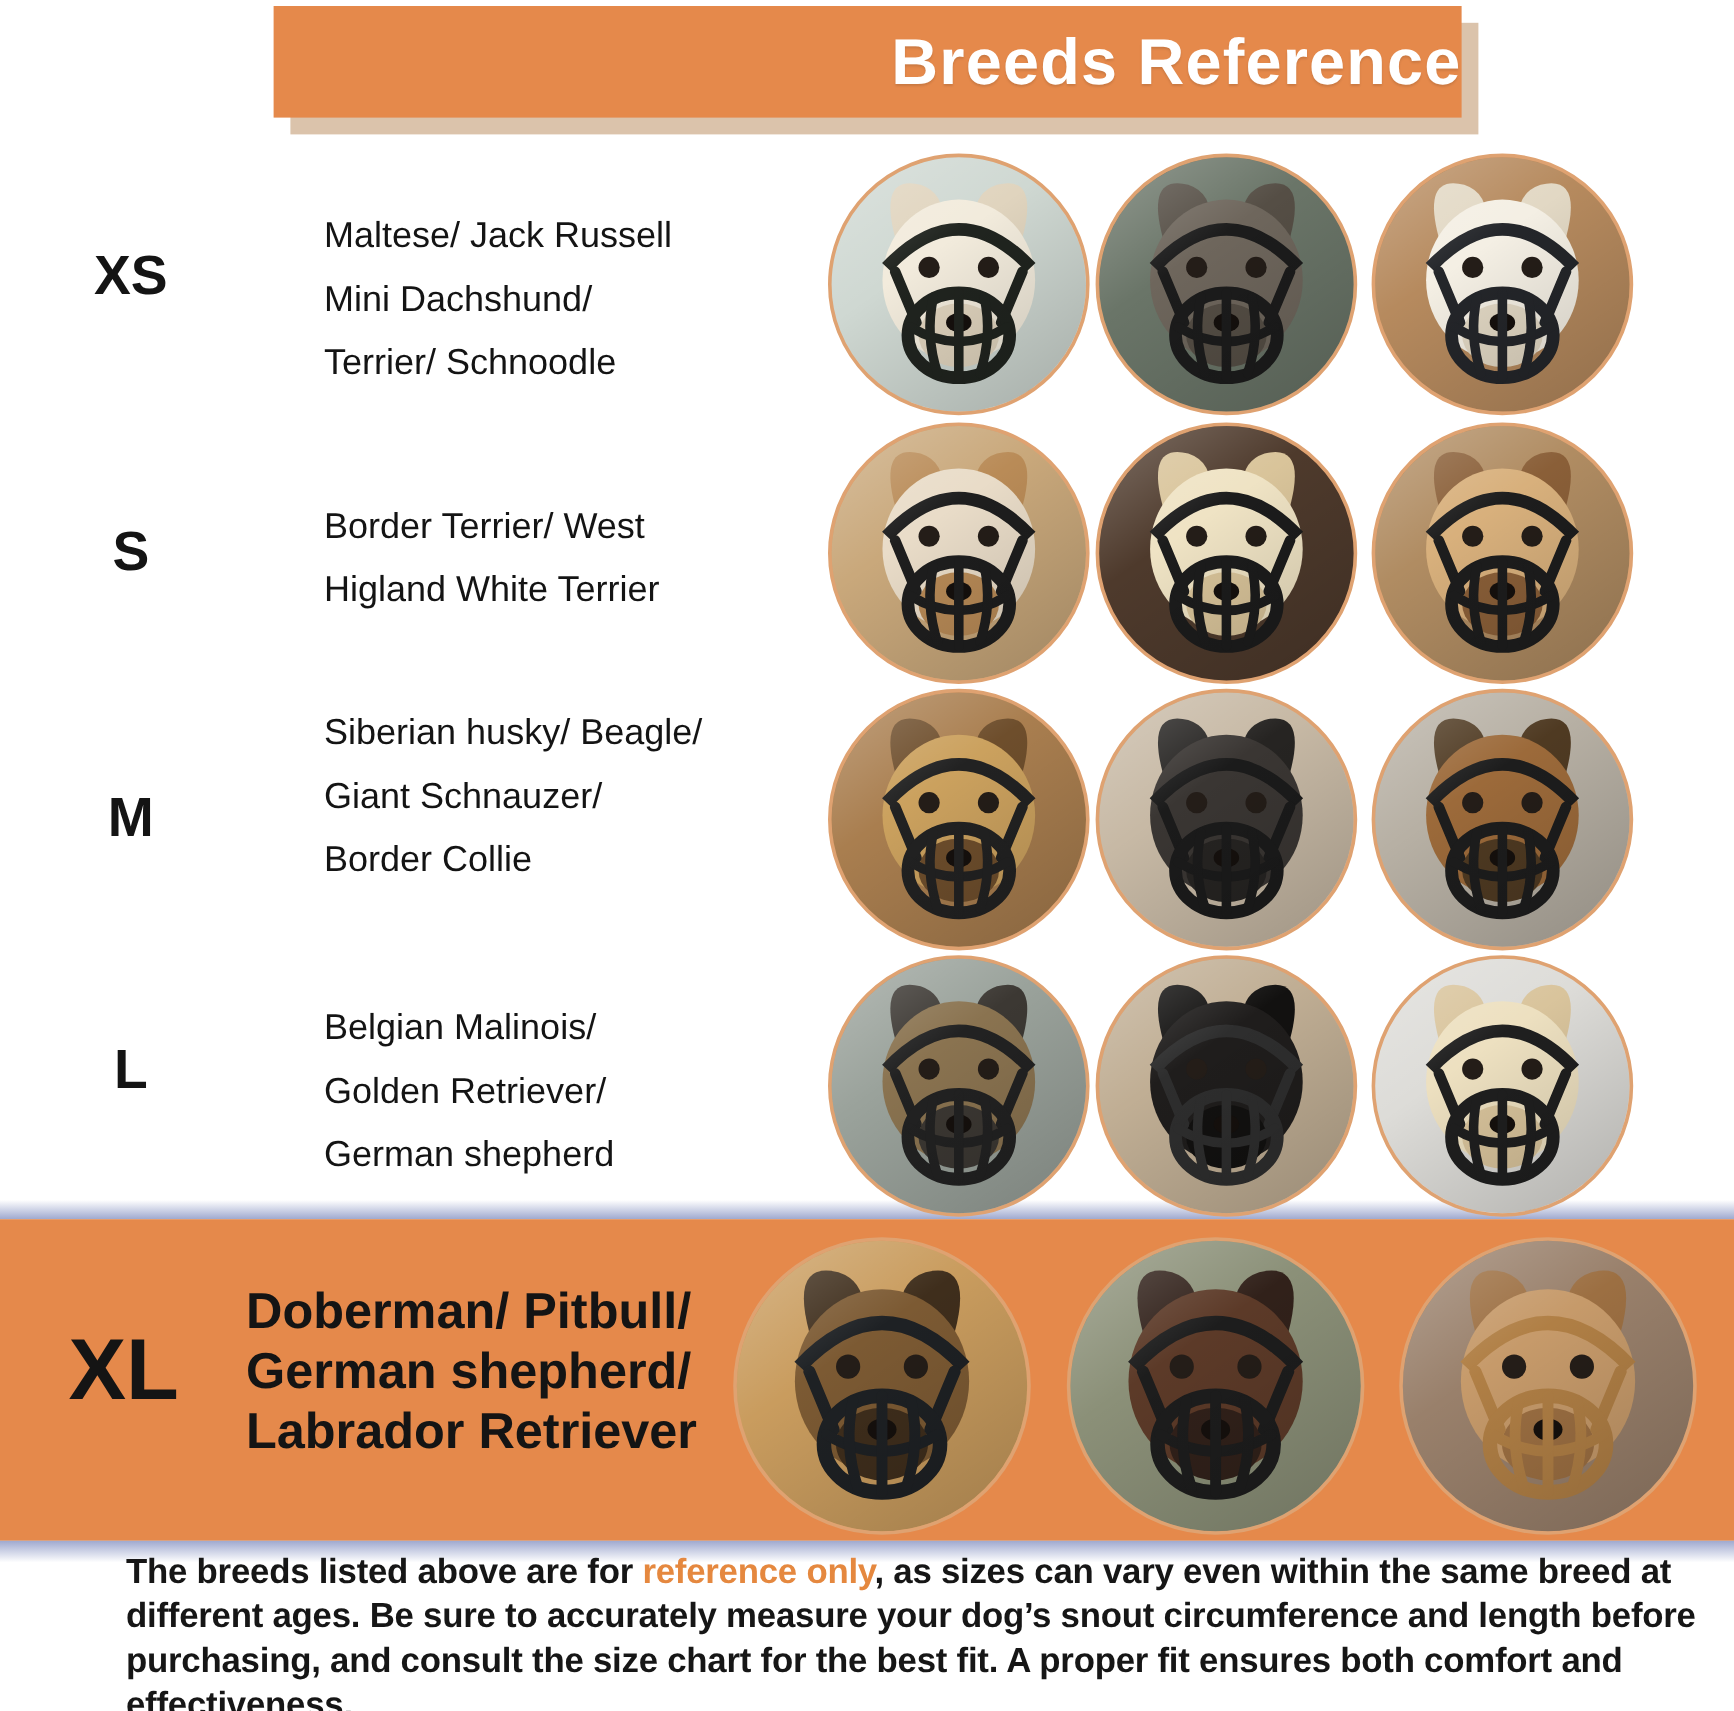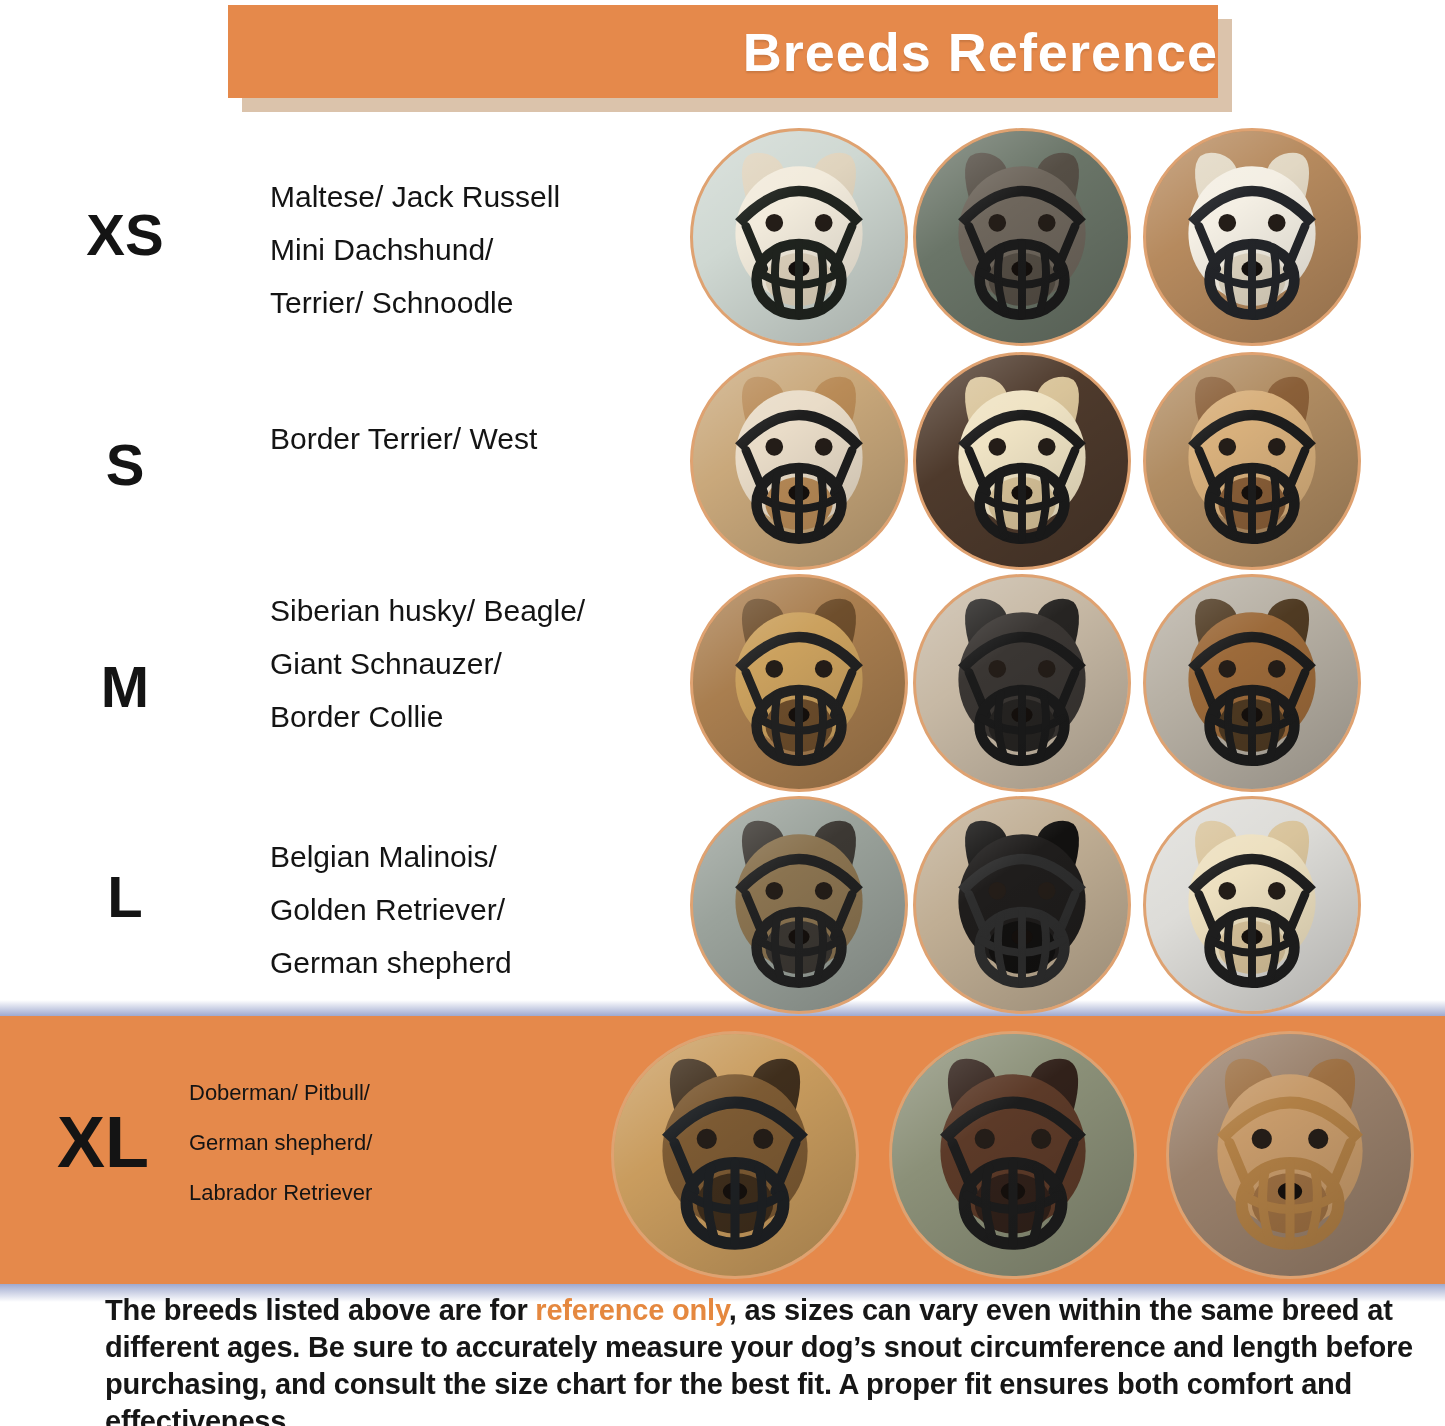--- a/index.html
+++ b/index.html
@@ -33,36 +33,36 @@
     position:absolute; left:0; top:1016px; width:1445px; height:268px;
     background:var(--orange,#E5894B);
   }
   .strip-bottom {
     position:absolute; left:0; top:1284px; width:1445px; height:18px;
     background:linear-gradient(to bottom, var(--edge,#9FA9CF), rgba(255,255,255,0));
   }
 
   
   .size-label {
-    position:absolute; left:60px; width:130px; text-align:center;
-    font-size:58px; font-weight:bold; line-height:1; color:#141414;
+    position:absolute; left:44px; width:130px; text-align:center;
+    font-size:46px; font-weight:bold; line-height:1; color:#141414;
   }
   .lbl-xs { top:206px; }
   .lbl-s  { top:436px; }
   .lbl-m  { top:658px; }
   .lbl-l  { top:868px; }
   .lbl-xl { left:38px; top:1106px; font-size:72px; }
 
   
   .breeds { position:absolute; left:270px; font-size:30px; line-height:53px; color:#141414; }
   .breeds-xs { top:170px; }
   .breeds-s  { top:412px; }
   .breeds-m  { top:584px; }
   .breeds-l  { top:830px; }
-  .breeds-xl { left:189px; top:1068px; font-size:22px; line-height:50px; font-weight:normal; }
+  .breeds-xl { left:205px; top:1068px; font-size:42px; line-height:50px; font-weight:bold; }
 
   
   .photo {
     position:absolute; width:218px; height:218px; border-radius:50%;
     border:3px solid var(--ring,#DFA271);
     background:var(--bg,#c8b89e); overflow:hidden;
   }
   .photo::after {
     content:""; position:absolute; inset:0; border-radius:50%;
     background:linear-gradient(145deg, rgba(255,255,255,0.28), rgba(255,255,255,0) 38%, rgba(0,0,0,0.20));
@@ -136,20 +136,21 @@
   </div>
   <div class="photo r1 c3" title="fluffy white dog wearing black basket muzzle" style="--bg: #B68A5E; --fur: #F4EFE4; --fur_dark: #E2D8C4; --muzzle: #24262A;">
     <svg class="dog" viewBox="0 0 120 120">
         <use href="#dog-head"></use>
       </svg>
   </div>
 
   <div class="size-label lbl-s">S</div>
   <div class="breeds breeds-s">
     <div>Border Terrier/ West</div>
+    <div>Higland White Terrier</div>
   </div>
   <div class="photo r2 c1" title="tan and white terrier wearing black basket muzzle" style="--bg: #C9A87B; --fur: #E9DCC8; --fur_dark: #B98B57; --muzzle: #1E1E1E;">
     <svg class="dog" viewBox="0 0 120 120">
         <use href="#dog-head"></use>
       </svg>
   </div>
   <div class="photo r2 c2" title="yellow labrador wearing black basket muzzle" style="--bg: #4E3A2C; --fur: #EFE3C4; --fur_dark: #D9C49A; --muzzle: #1C1C1C;">
     <svg class="dog" viewBox="0 0 120 120">
         <use href="#dog-head"></use>
       </svg>

